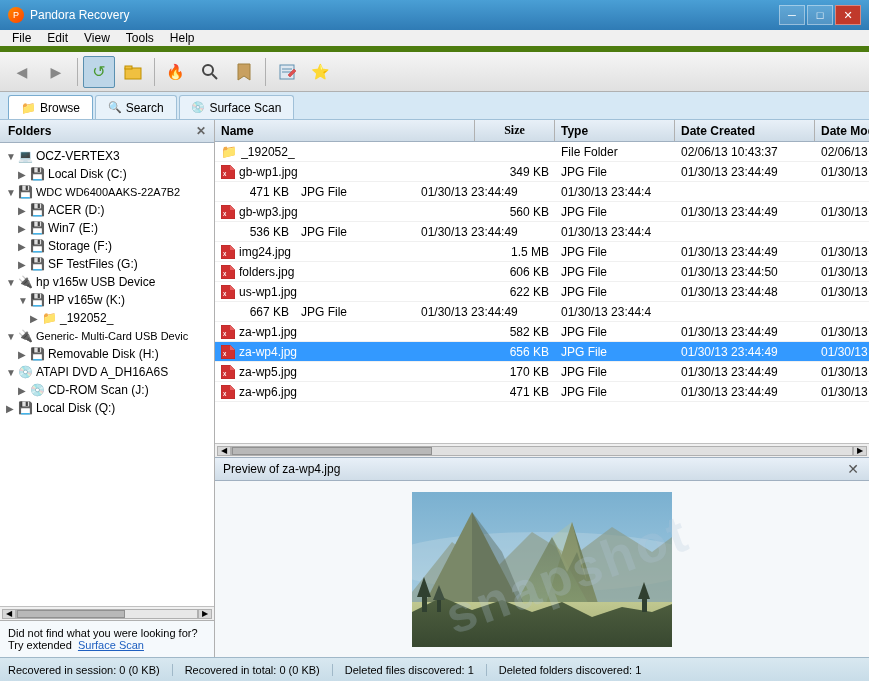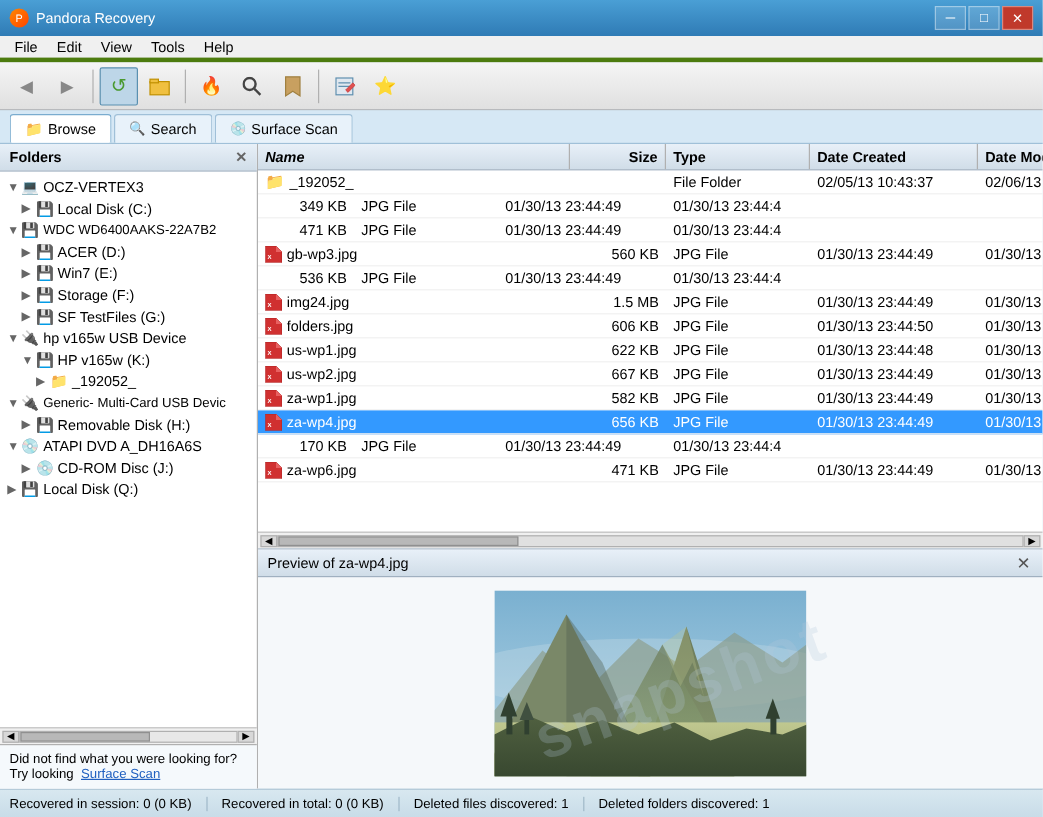--- a/index.html
+++ b/index.html
@@ -21,21 +21,21 @@
     .title-btn {
       width: 26px; height: 20px; border: 1px solid rgba(255,255,255,0.4);
       background: rgba(255,255,255,0.15); color: white; font-size: 11px;
       cursor: pointer; display: flex; align-items: center; justify-content: center;
     }
     .title-btn.close { background: #c0392b; }
 
     
     #menu-bar {
       background: #f0f0f0;
-      border-bottom: 4px solid #4d7c0f;
+      border-bottom: 6px solid #4d7c0f;
       height: 22px;
       display: flex;
       align-items: center;
       padding: 0 4px;
     }
     .menu-item {
       padding: 2px 8px;
       cursor: pointer;
       height: 100%;
       display: flex;
@@ -168,22 +168,22 @@
     }
     .col-header {
       padding: 3px 6px;
       border-right: 1px solid #b0b0b0;
       display: flex;
       align-items: center;
       cursor: pointer;
       user-select: none;
       white-space: nowrap;
     }
-    .col-name { width: 260px; min-width: 260px; font-style: italic; }
-    .col-size { width: 80px; min-width: 80px; text-align: right; justify-content: flex-end; }
+    .col-name { width: 260px; min-width: 260px; }
+    .col-size { width: 80px; min-width: 80px; text-align: right; justify-content: center; font-family: Liberation Serif, serif; }
     .col-type { width: 120px; min-width: 120px; }
     .col-date-created { width: 140px; min-width: 140px; text-align: right; }
     .col-date-modified { flex: 1; min-width: 140px; }
 
     #file-list-body {
       flex: 1;
       overflow-y: auto;
       overflow-x: hidden;
     }
     .file-row {
@@ -505,21 +505,21 @@
           <span class="tree-icon">💿</span>
           <span class="tree-label">ATAPI DVD A_DH16A6S</span>
         </div>
       </div>
 
       <div class="tree-item">
         <div class="tree-row">
           <span class="tree-indent" style="width:16px;"></span>
           <span class="tree-toggle">▶</span>
           <span class="tree-icon">💿</span>
-          <span class="tree-label">CD-ROM Disc (J:)</span>
+          <span class="tree-label">CD-ROM Scan (J:)</span>
         </div>
       </div>
 
       <div class="tree-item">
         <div class="tree-row">
           <span class="tree-indent" style="width:4px;"></span>
           <span class="tree-toggle">▶</span>
           <span class="tree-icon">💾</span>
           <span class="tree-label">Local Disk (Q:)</span>
         </div>
@@ -530,21 +530,21 @@
       <div style="width:14px;height:10px;background:#d8d8d8;border:1px solid #b0b0b0;display:flex;align-items:center;justify-content:center;font-size:8px;cursor:pointer;">◀</div>
       <div style="flex:1;height:10px;background:#e8e8e8;border:1px solid #b0b0b0;position:relative;">
         <div style="position:absolute;left:0;top:0;width:60%;height:100%;background:#b8b8b8;border:1px solid #909090;"></div>
       </div>
       <div style="width:14px;height:10px;background:#d8d8d8;border:1px solid #b0b0b0;display:flex;align-items:center;justify-content:center;font-size:8px;cursor:pointer;">▶</div>
     </div>
 
     <div id="left-panel-bottom">
       <div>Did not find what you were looking for?</div>
       <div>
-        <span>Try looking</span>
+        <span>Try extended</span>
         &nbsp;<a>Surface Scan</a>
       </div>
     </div>
   </div>
 
   <div id="right-panel">
 
     <div id="file-list-container">
 
       <div id="file-list-header">
@@ -566,116 +566,116 @@
       </div>
 
       <div id="file-list-body">
           <div class="file-row">
     <div class="file-cell name">
       <span style="color:#e8b040;font-size:13px;">📁</span>
       <span>_192052_</span>
     </div>
     <div class="file-cell size"></div>
     <div class="file-cell type">File Folder</div>
-    <div class="file-cell date-created">02/05/13 10:43:37</div>
+    <div class="file-cell date-created">02/06/13 10:43:37</div>
     <div class="file-cell date-modified">02/06/13 10:43:3</div>
-  </div>
-          <div class="file-row">
-    <div class="file-cell size">349 KB</div>
-    <div class="file-cell type">JPG File</div>
-    <div class="file-cell date-created">01/30/13 23:44:49</div>
-    <div class="file-cell date-modified">01/30/13 23:44:4</div>
-  </div>
-          <div class="file-row">
-    <div class="file-cell size">471 KB</div>
-    <div class="file-cell type">JPG File</div>
-    <div class="file-cell date-created">01/30/13 23:44:49</div>
-    <div class="file-cell date-modified">01/30/13 23:44:4</div>
   </div>
           <div class="file-row">
     <div class="file-cell name">
       <span style="display:inline-block;width:14px;height:14px;position:relative;">
       <svg width="14" height="14" viewBox="0 0 14 14">
         <polygon points="0,0 9,0 14,5 14,14 0,14" fill="#d03030" stroke="#a02020" stroke-width="0.5"></polygon>
         <polygon points="9,0 9,5 14,5" fill="#e86060"></polygon>
         <text x="2" y="11" font-size="5" fill="white" font-family="Arial" font-weight="bold">X</text>
       </svg>
     </span>
-      <span>gb-wp3.jpg</span>
-    </div>
-    <div class="file-cell size">560 KB</div>
-    <div class="file-cell type">JPG File</div>
-    <div class="file-cell date-created">01/30/13 23:44:49</div>
-    <div class="file-cell date-modified">01/30/13 23:44:4</div>
-  </div>
-          <div class="file-row">
-    <div class="file-cell size">536 KB</div>
+      <span>gb-wp1.jpg</span>
+    </div>
+    <div class="file-cell size">349 KB</div>
+    <div class="file-cell type">JPG File</div>
+    <div class="file-cell date-created">01/30/13 23:44:49</div>
+    <div class="file-cell date-modified">01/30/13 23:44:4</div>
+  </div>
+          <div class="file-row">
+    <div class="file-cell size">471 KB</div>
     <div class="file-cell type">JPG File</div>
     <div class="file-cell date-created">01/30/13 23:44:49</div>
     <div class="file-cell date-modified">01/30/13 23:44:4</div>
   </div>
           <div class="file-row">
     <div class="file-cell name">
       <span style="display:inline-block;width:14px;height:14px;position:relative;">
       <svg width="14" height="14" viewBox="0 0 14 14">
         <polygon points="0,0 9,0 14,5 14,14 0,14" fill="#d03030" stroke="#a02020" stroke-width="0.5"></polygon>
         <polygon points="9,0 9,5 14,5" fill="#e86060"></polygon>
         <text x="2" y="11" font-size="5" fill="white" font-family="Arial" font-weight="bold">X</text>
       </svg>
     </span>
-      <span>img24.jpg</span>
-    </div>
-    <div class="file-cell size">1.5 MB</div>
+      <span>gb-wp3.jpg</span>
+    </div>
+    <div class="file-cell size">560 KB</div>
+    <div class="file-cell type">JPG File</div>
+    <div class="file-cell date-created">01/30/13 23:44:49</div>
+    <div class="file-cell date-modified">01/30/13 23:44:4</div>
+  </div>
+          <div class="file-row">
+    <div class="file-cell size">536 KB</div>
     <div class="file-cell type">JPG File</div>
     <div class="file-cell date-created">01/30/13 23:44:49</div>
     <div class="file-cell date-modified">01/30/13 23:44:4</div>
   </div>
           <div class="file-row">
     <div class="file-cell name">
       <span style="display:inline-block;width:14px;height:14px;position:relative;">
       <svg width="14" height="14" viewBox="0 0 14 14">
         <polygon points="0,0 9,0 14,5 14,14 0,14" fill="#d03030" stroke="#a02020" stroke-width="0.5"></polygon>
         <polygon points="9,0 9,5 14,5" fill="#e86060"></polygon>
         <text x="2" y="11" font-size="5" fill="white" font-family="Arial" font-weight="bold">X</text>
       </svg>
     </span>
-      <span>folders.jpg</span>
-    </div>
-    <div class="file-cell size">606 KB</div>
-    <div class="file-cell type">JPG File</div>
-    <div class="file-cell date-created">01/30/13 23:44:50</div>
-    <div class="file-cell date-modified">01/30/13 23:44:5</div>
+      <span>img24.jpg</span>
+    </div>
+    <div class="file-cell size">1.5 MB</div>
+    <div class="file-cell type">JPG File</div>
+    <div class="file-cell date-created">01/30/13 23:44:49</div>
+    <div class="file-cell date-modified">01/30/13 23:44:4</div>
   </div>
           <div class="file-row">
     <div class="file-cell name">
       <span style="display:inline-block;width:14px;height:14px;position:relative;">
       <svg width="14" height="14" viewBox="0 0 14 14">
         <polygon points="0,0 9,0 14,5 14,14 0,14" fill="#d03030" stroke="#a02020" stroke-width="0.5"></polygon>
         <polygon points="9,0 9,5 14,5" fill="#e86060"></polygon>
         <text x="2" y="11" font-size="5" fill="white" font-family="Arial" font-weight="bold">X</text>
       </svg>
     </span>
-      <span>us-wp1.jpg</span>
-    </div>
-    <div class="file-cell size">622 KB</div>
-    <div class="file-cell type">JPG File</div>
-    <div class="file-cell date-created">01/30/13 23:44:48</div>
-    <div class="file-cell date-modified">01/30/13 23:44:4</div>
+      <span>folders.jpg</span>
+    </div>
+    <div class="file-cell size">606 KB</div>
+    <div class="file-cell type">JPG File</div>
+    <div class="file-cell date-created">01/30/13 23:44:50</div>
+    <div class="file-cell date-modified">01/30/13 23:44:5</div>
   </div>
           <div class="file-row">
     <div class="file-cell name">
       <span style="display:inline-block;width:14px;height:14px;position:relative;">
       <svg width="14" height="14" viewBox="0 0 14 14">
         <polygon points="0,0 9,0 14,5 14,14 0,14" fill="#d03030" stroke="#a02020" stroke-width="0.5"></polygon>
         <polygon points="9,0 9,5 14,5" fill="#e86060"></polygon>
         <text x="2" y="11" font-size="5" fill="white" font-family="Arial" font-weight="bold">X</text>
       </svg>
     </span>
-      <span>us-wp2.jpg</span>
-    </div>
+      <span>us-wp1.jpg</span>
+    </div>
+    <div class="file-cell size">622 KB</div>
+    <div class="file-cell type">JPG File</div>
+    <div class="file-cell date-created">01/30/13 23:44:48</div>
+    <div class="file-cell date-modified">01/30/13 23:44:4</div>
+  </div>
+          <div class="file-row">
     <div class="file-cell size">667 KB</div>
     <div class="file-cell type">JPG File</div>
     <div class="file-cell date-created">01/30/13 23:44:49</div>
     <div class="file-cell date-modified">01/30/13 23:44:4</div>
   </div>
           <div class="file-row">
     <div class="file-cell name">
       <span style="display:inline-block;width:14px;height:14px;position:relative;">
       <svg width="14" height="14" viewBox="0 0 14 14">
         <polygon points="0,0 9,0 14,5 14,14 0,14" fill="#d03030" stroke="#a02020" stroke-width="0.5"></polygon>
@@ -700,20 +700,30 @@
       </svg>
     </span>
       <span>za-wp4.jpg</span>
     </div>
     <div class="file-cell size">656 KB</div>
     <div class="file-cell type">JPG File</div>
     <div class="file-cell date-created">01/30/13 23:44:49</div>
     <div class="file-cell date-modified">01/30/13 23:44:4</div>
   </div>
           <div class="file-row">
+    <div class="file-cell name">
+      <span style="display:inline-block;width:14px;height:14px;position:relative;">
+      <svg width="14" height="14" viewBox="0 0 14 14">
+        <polygon points="0,0 9,0 14,5 14,14 0,14" fill="#d03030" stroke="#a02020" stroke-width="0.5"></polygon>
+        <polygon points="9,0 9,5 14,5" fill="#e86060"></polygon>
+        <text x="2" y="11" font-size="5" fill="white" font-family="Arial" font-weight="bold">X</text>
+      </svg>
+    </span>
+      <span>za-wp5.jpg</span>
+    </div>
     <div class="file-cell size">170 KB</div>
     <div class="file-cell type">JPG File</div>
     <div class="file-cell date-created">01/30/13 23:44:49</div>
     <div class="file-cell date-modified">01/30/13 23:44:4</div>
   </div>
           <div class="file-row">
     <div class="file-cell name">
       <span style="display:inline-block;width:14px;height:14px;position:relative;">
       <svg width="14" height="14" viewBox="0 0 14 14">
         <polygon points="0,0 9,0 14,5 14,14 0,14" fill="#d03030" stroke="#a02020" stroke-width="0.5"></polygon>

